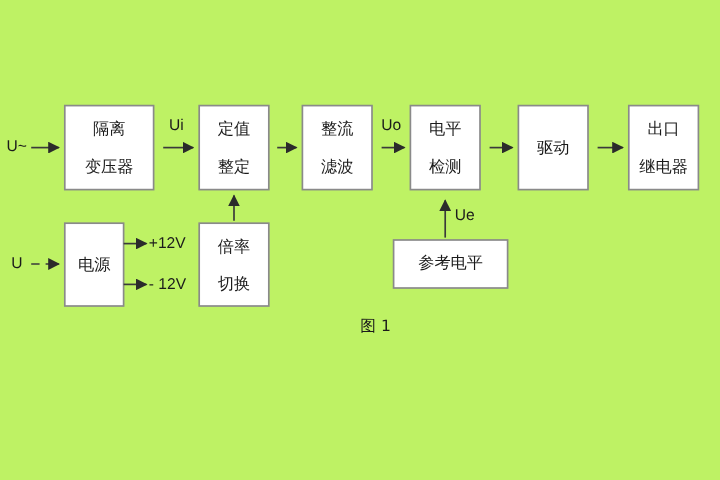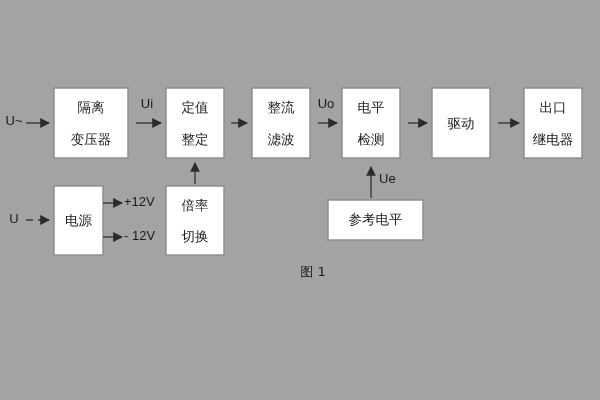--- a/index.html
+++ b/index.html
@@ -10,21 +10,21 @@
   body {
     width: 600px;
     height: 400px;
     overflow: hidden;
     font-family: "Liberation Sans", "DejaVu Sans", sans-serif;
   }
   #diagram-root {
     position: relative;
     width: 600px;
     height: 400px;
-    background: #a3a3a3;
+    background: #bef264;
   }
   svg#diagram-svg {
     position: absolute;
     top: 0;
     left: 0;
     width: 600px;
     height: 400px;
     display: block;
   }
   .blk-rect {

